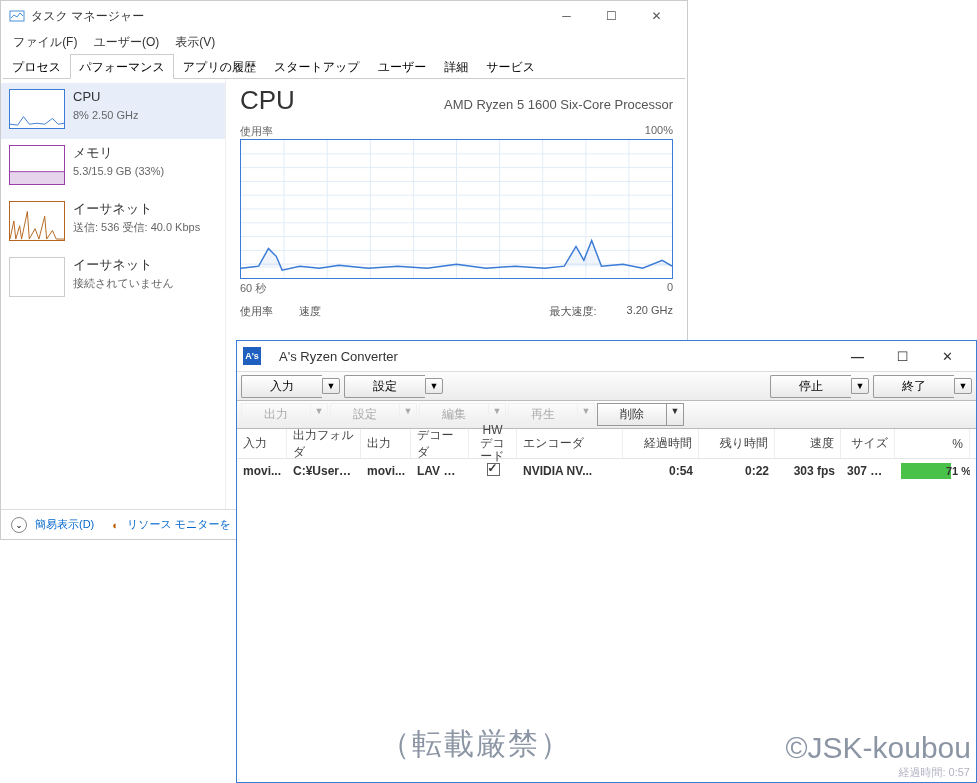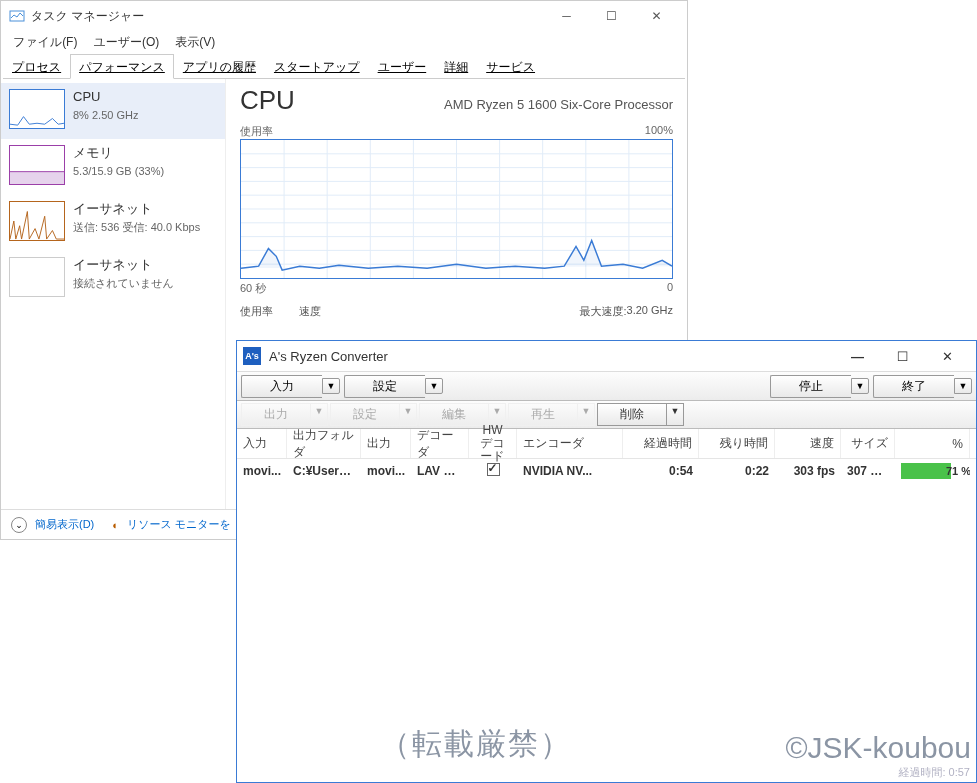--- a/index.html
+++ b/index.html
@@ -7,21 +7,21 @@
 
 
 .tm-window { position:absolute; left:0; top:0; width:688px; height:540px; background:#fff; border:1px solid #ccc; }
 .tm-title { height:30px; display:flex; align-items:center; padding:0 8px; font-size:12px; color:#333; }
 .tm-title-icon { width:16px; height:16px; margin-right:6px; display:inline-flex; align-items:center; justify-content:center; }
 .tm-winctrl { margin-left:auto; display:flex; }
 .tm-winctrl div { width:45px; height:30px; display:flex; align-items:center; justify-content:center; font-size:12px; color:#555; cursor:default; }
 .tm-menu { height:22px; display:flex; align-items:center; padding:0 4px; font-size:12px; color:#333; }
 .tm-menu span { padding:2px 8px; cursor:default; }
 .tm-tabs { display:flex; border-bottom:1px solid #ccc; font-size:12px; height:26px; margin:0 2px; }
-.tm-tab { padding:4px 8px; border:1px solid transparent; position:relative; top:1px; cursor:default;text-decoration:underline; }
+.tm-tab { padding:4px 8px; border:1px solid transparent; position:relative; top:1px; cursor:default; }
 .tm-tab.active { border:1px solid #ccc; border-bottom:1px solid #fff; background:#fff; }
 .tm-body { display:flex; height:calc(100% - 30px - 22px - 26px - 30px);justify-content:center; }
 .tm-side { width:225px; border-right:1px solid #eee; overflow:hidden; padding-top:4px; }
 .tm-item { display:flex; padding:6px 8px 10px; cursor:default; }
 .tm-item.sel { background:#e8eef9; }
 .tm-thumb { width:56px; height:40px; border:1px solid #999; background:#fff; margin-right:8px; position:relative; overflow:hidden; flex-shrink:0; }
 .tm-thumb svg { width:100%; height:100%; }
 .tm-label { font-size:13px; color:#333; line-height:1.3; }
 .tm-label .sub { font-size:11px; color:#666; margin-top:2px; }
 .tm-main { flex:1; padding:6px 14px; overflow:hidden; }
@@ -32,21 +32,21 @@
 .tm-chart { width:100%; height:140px; border:1px solid #3a7bd5; background:#fff; position:relative; }
 .tm-chart-btm { display:flex; justify-content:space-between; font-size:11px; color:#666; margin-top:2px; }
 .tm-stats { display:flex; gap:20px; margin-top:8px; font-size:11px; color:#555; }
 .tm-footer { height:30px; border-top:1px solid #ddd; display:flex; align-items:center; padding:0 10px; font-size:11px; gap:8px; }
 .tm-footer .circ { display:inline-flex; width:16px; height:16px; border:1px solid #888; border-radius:50%; align-items:center; justify-content:center; font-size:9px; }
 .tm-footer a { color:#0066cc; text-decoration:none; }
 
 
 .vc-window { position:absolute; left:236px; top:340px; width:741px; height:443px; background:#fff; border:1px solid #3a7bd5; }
 .vc-title { height:30px; display:flex; align-items:center; padding:0 6px; font-size:13px; color:#333; }
-.vc-title-icon { width:18px; height:18px; background:#1e5fbf; color:#fff; font-size:9px; font-weight:bold; display:flex; align-items:center; justify-content:center; margin-right:8px; }
+.vc-title-icon { width:18px; height:18px; background:#1e5fbf; color:#fff; font-size:9px; font-weight:bold; display:flex; align-items:center; justify-content:center; margin-right:18px; }
 .vc-winctrl { margin-left:auto; display:flex; }
 .vc-winctrl div { width:45px; height:28px; display:flex; align-items:center; justify-content:center; font-size:13px; color:#333; cursor:default; }
 .vc-toolbar { height:30px; background:linear-gradient(#fdfdfd,#ececec); border-top:1px solid #ddd; border-bottom:1px solid #bbb; display:flex; align-items:center; padding:0 4px; font-size:12px; }
 .vc-btn { display:flex; align-items:center; }
 .vc-btn-main { padding:2px 28px; border:1px solid #999; background:linear-gradient(#fff,#e9e9e9); cursor:default; border-right:none; border-radius:2px 0 0 2px; }
 .vc-btn-dd { width:18px; text-align:center; border:1px solid #999; background:linear-gradient(#fff,#e9e9e9); cursor:default; border-radius:0 2px 2px 0; padding:2px 0; font-size:9px; }
 .vc-toolbar .spacer { flex:1; }
 .vc-toolbar2 { height:28px; background:linear-gradient(#fdfdfd,#ececec); border-bottom:1px solid #bbb; display:flex; align-items:center; padding:0 4px; gap:2px; font-size:12px; }
 .vc-btn2-main { padding:2px 22px; border:1px solid #f0f0f0; color:#aaa; cursor:default; border-right:none; }
 .vc-btn2-dd { width:18px; text-align:center; border:1px solid #f0f0f0; color:#aaa; cursor:default; font-size:9px; padding:2px 0;}
@@ -179,21 +179,21 @@
       </div>
       <div class="tm-chart-btm">
         <span>60 秒</span>
         <span>0</span>
       </div>
       <div class="tm-stats">
         <div style="display:flex;gap:26px">
           <span>使用率</span>
           <span>速度</span>
         </div>
-        <div style="margin-left:auto;display:flex;">
+        <div style="margin-left:auto;display:flex;gap:30px">
           <span>最大速度:</span>
           <span>3.20 GHz</span>
         </div>
       </div>
     </div>
   </div>
   <div class="tm-footer">
     <span class="circ">⌄</span>
     <a href="#">簡易表示(D)</a>
     <span style="margin-left:10px;color:#b85c00">◐</span>

